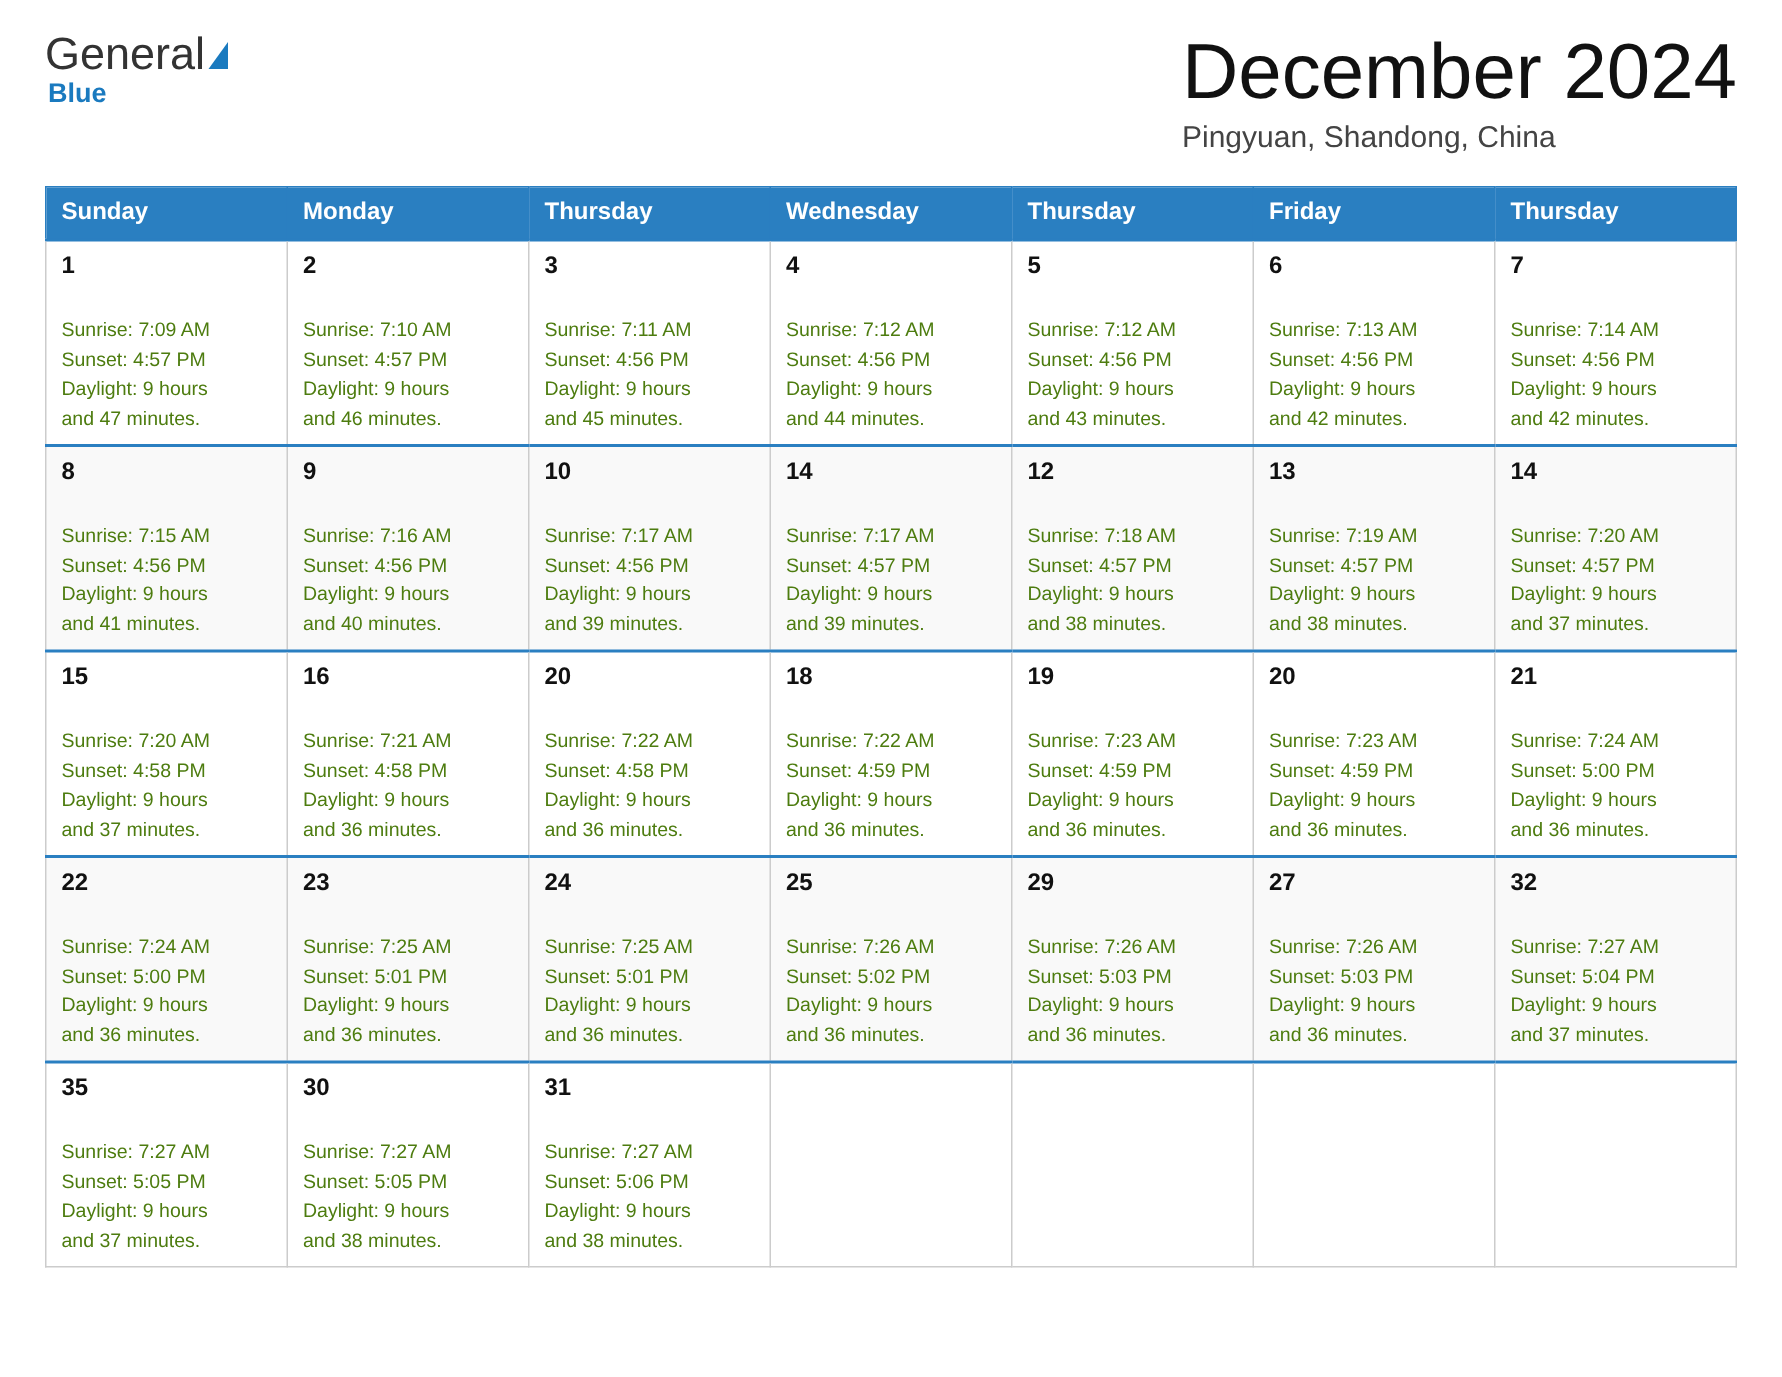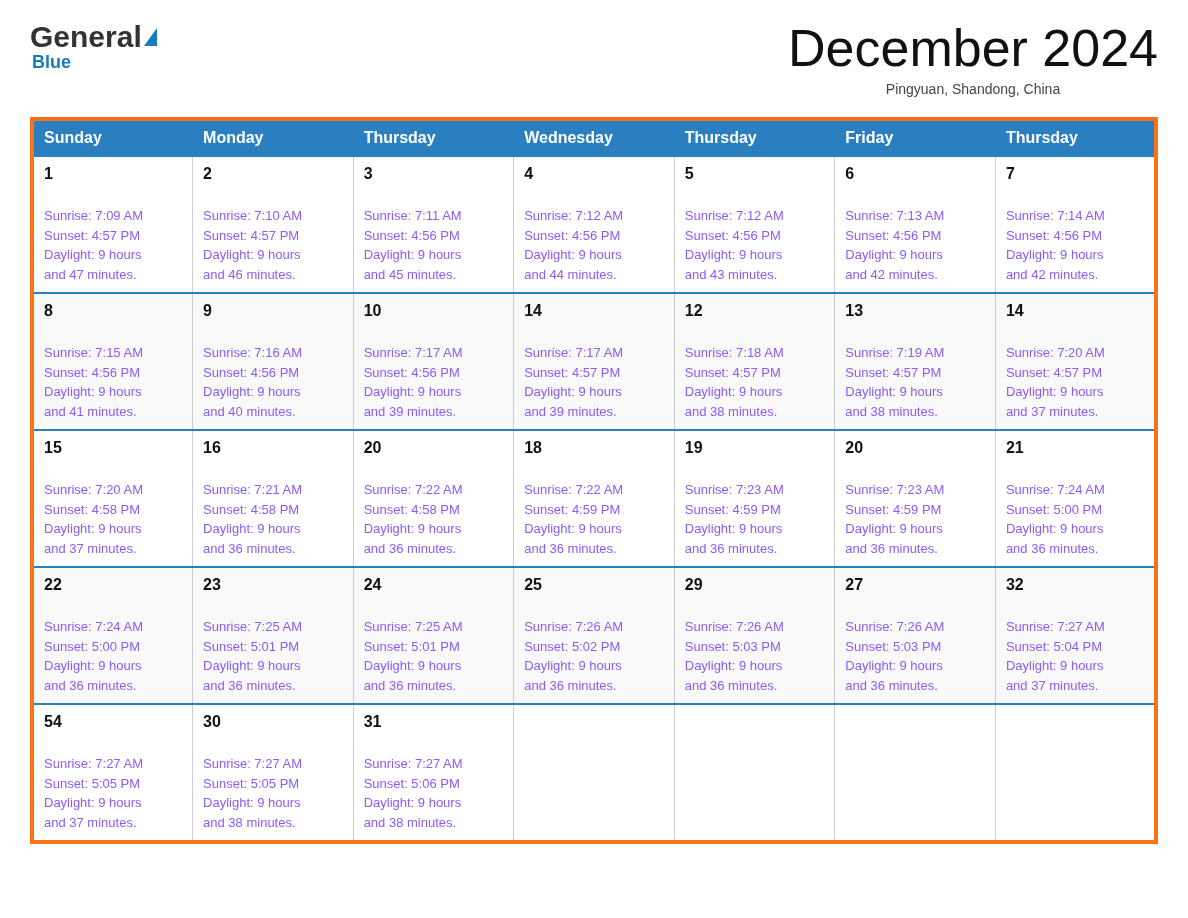--- a/index.html
+++ b/index.html
@@ -15,37 +15,37 @@
       justify-content: space-between;
       align-items: flex-start;
       margin-bottom: 20px;
     }
     .logo-container {
       display: flex;
       flex-direction: column;
       align-items: flex-start;
     }
     .title-area {
-      text-align: center;
+      text-align: left;
     }
     .month-title {
       font-size: 52px;
       font-weight: normal;
       color: #111;
       line-height: 1.1;
     }
     .location-title {
-      font-size: 14px;
+      font-size: 20px;
       color: #444;
       margin-top: 4px;
     }
     .calendar-table {
       width: 100%;
       border-collapse: collapse;
-      border: 4px solid #f97316;
+      border: 1px solid #f97316;
     }
     .calendar-table th {
       background-color: #2a7fc1;
       color: #fff;
       font-size: 16px;
       font-weight: bold;
       padding: 8px 10px;
       text-align: left;
       border: 1px solid #2a7fc1;
     }
@@ -64,38 +64,38 @@
     }
     .day-number {
       font-size: 16px;
       font-weight: bold;
       color: #111;
       display: block;
       margin-bottom: 4px;
     }
     .day-info {
       font-size: 13px;
-      color: #8b5cf6;
+      color: #4d7c0f;
       line-height: 1.5;
       margin-top: 23px;
     }
     .empty-cell {
       background: #fff !important;
     }
     .row-divider td {
       border-top: 2px solid #2a7fc1 !important;
     }
   </style>
 </head>
 <body>
 
 <div class="header-area">
   <div class="logo-container">
     <div style="display:flex; align-items:center;">
-      <span style="font-size:30px; font-weight:bold; color:#333;">General</span>
+      <span style="font-size:30px; font-weight:normal; color:#333;">General</span>
       <span style="display:inline-block; width:0; height:0; border-left:13px solid transparent; border-bottom:18px solid #1a7abf; margin-left:2px; margin-bottom:0px; vertical-align:bottom;"></span>
     </div>
     <div style="color:#1a7abf; font-size:18px; font-weight:bold; margin-top:-2px; padding-left:2px;">Blue</div>
   </div>
   <div class="title-area">
     <div class="month-title">December 2024</div>
     <div class="location-title">Pingyuan, Shandong, China</div>
   </div>
 </div>
 
@@ -227,21 +227,21 @@
           <span class="day-number">27</span>
           <div class="day-info">Sunrise: 7:26 AM<br>Sunset: 5:03 PM<br>Daylight: 9 hours<br>and 36 minutes.</div>
         </td>
         <td>
           <span class="day-number">32</span>
           <div class="day-info">Sunrise: 7:27 AM<br>Sunset: 5:04 PM<br>Daylight: 9 hours<br>and 37 minutes.</div>
         </td>
       </tr>
       <tr class="row-divider">
         <td>
-          <span class="day-number">54</span>
+          <span class="day-number">35</span>
           <div class="day-info">Sunrise: 7:27 AM<br>Sunset: 5:05 PM<br>Daylight: 9 hours<br>and 37 minutes.</div>
         </td>
         <td>
           <span class="day-number">30</span>
           <div class="day-info">Sunrise: 7:27 AM<br>Sunset: 5:05 PM<br>Daylight: 9 hours<br>and 38 minutes.</div>
         </td>
         <td>
           <span class="day-number">31</span>
           <div class="day-info">Sunrise: 7:27 AM<br>Sunset: 5:06 PM<br>Daylight: 9 hours<br>and 38 minutes.</div>
         </td>

